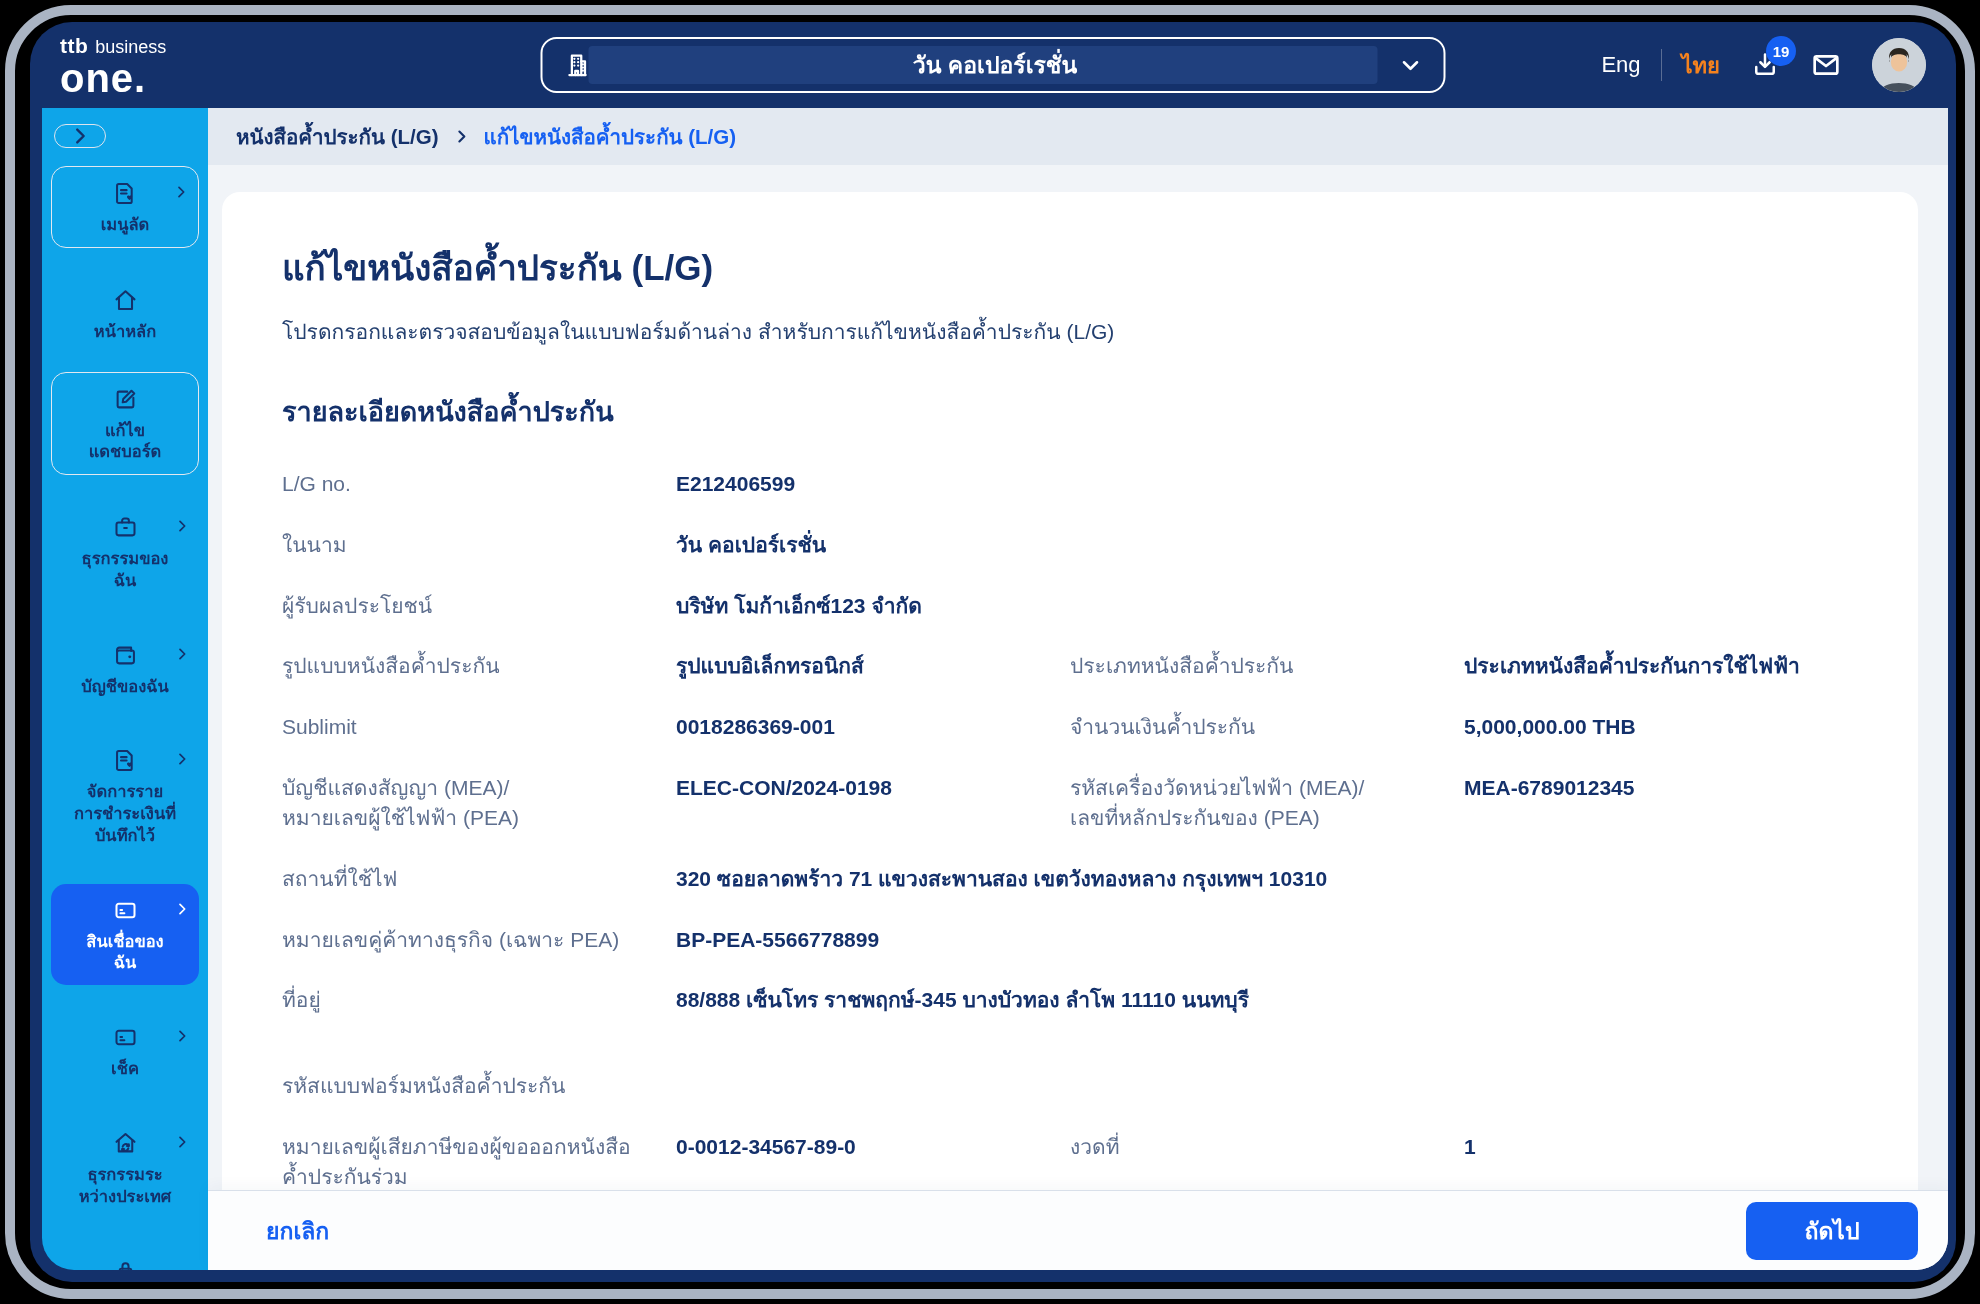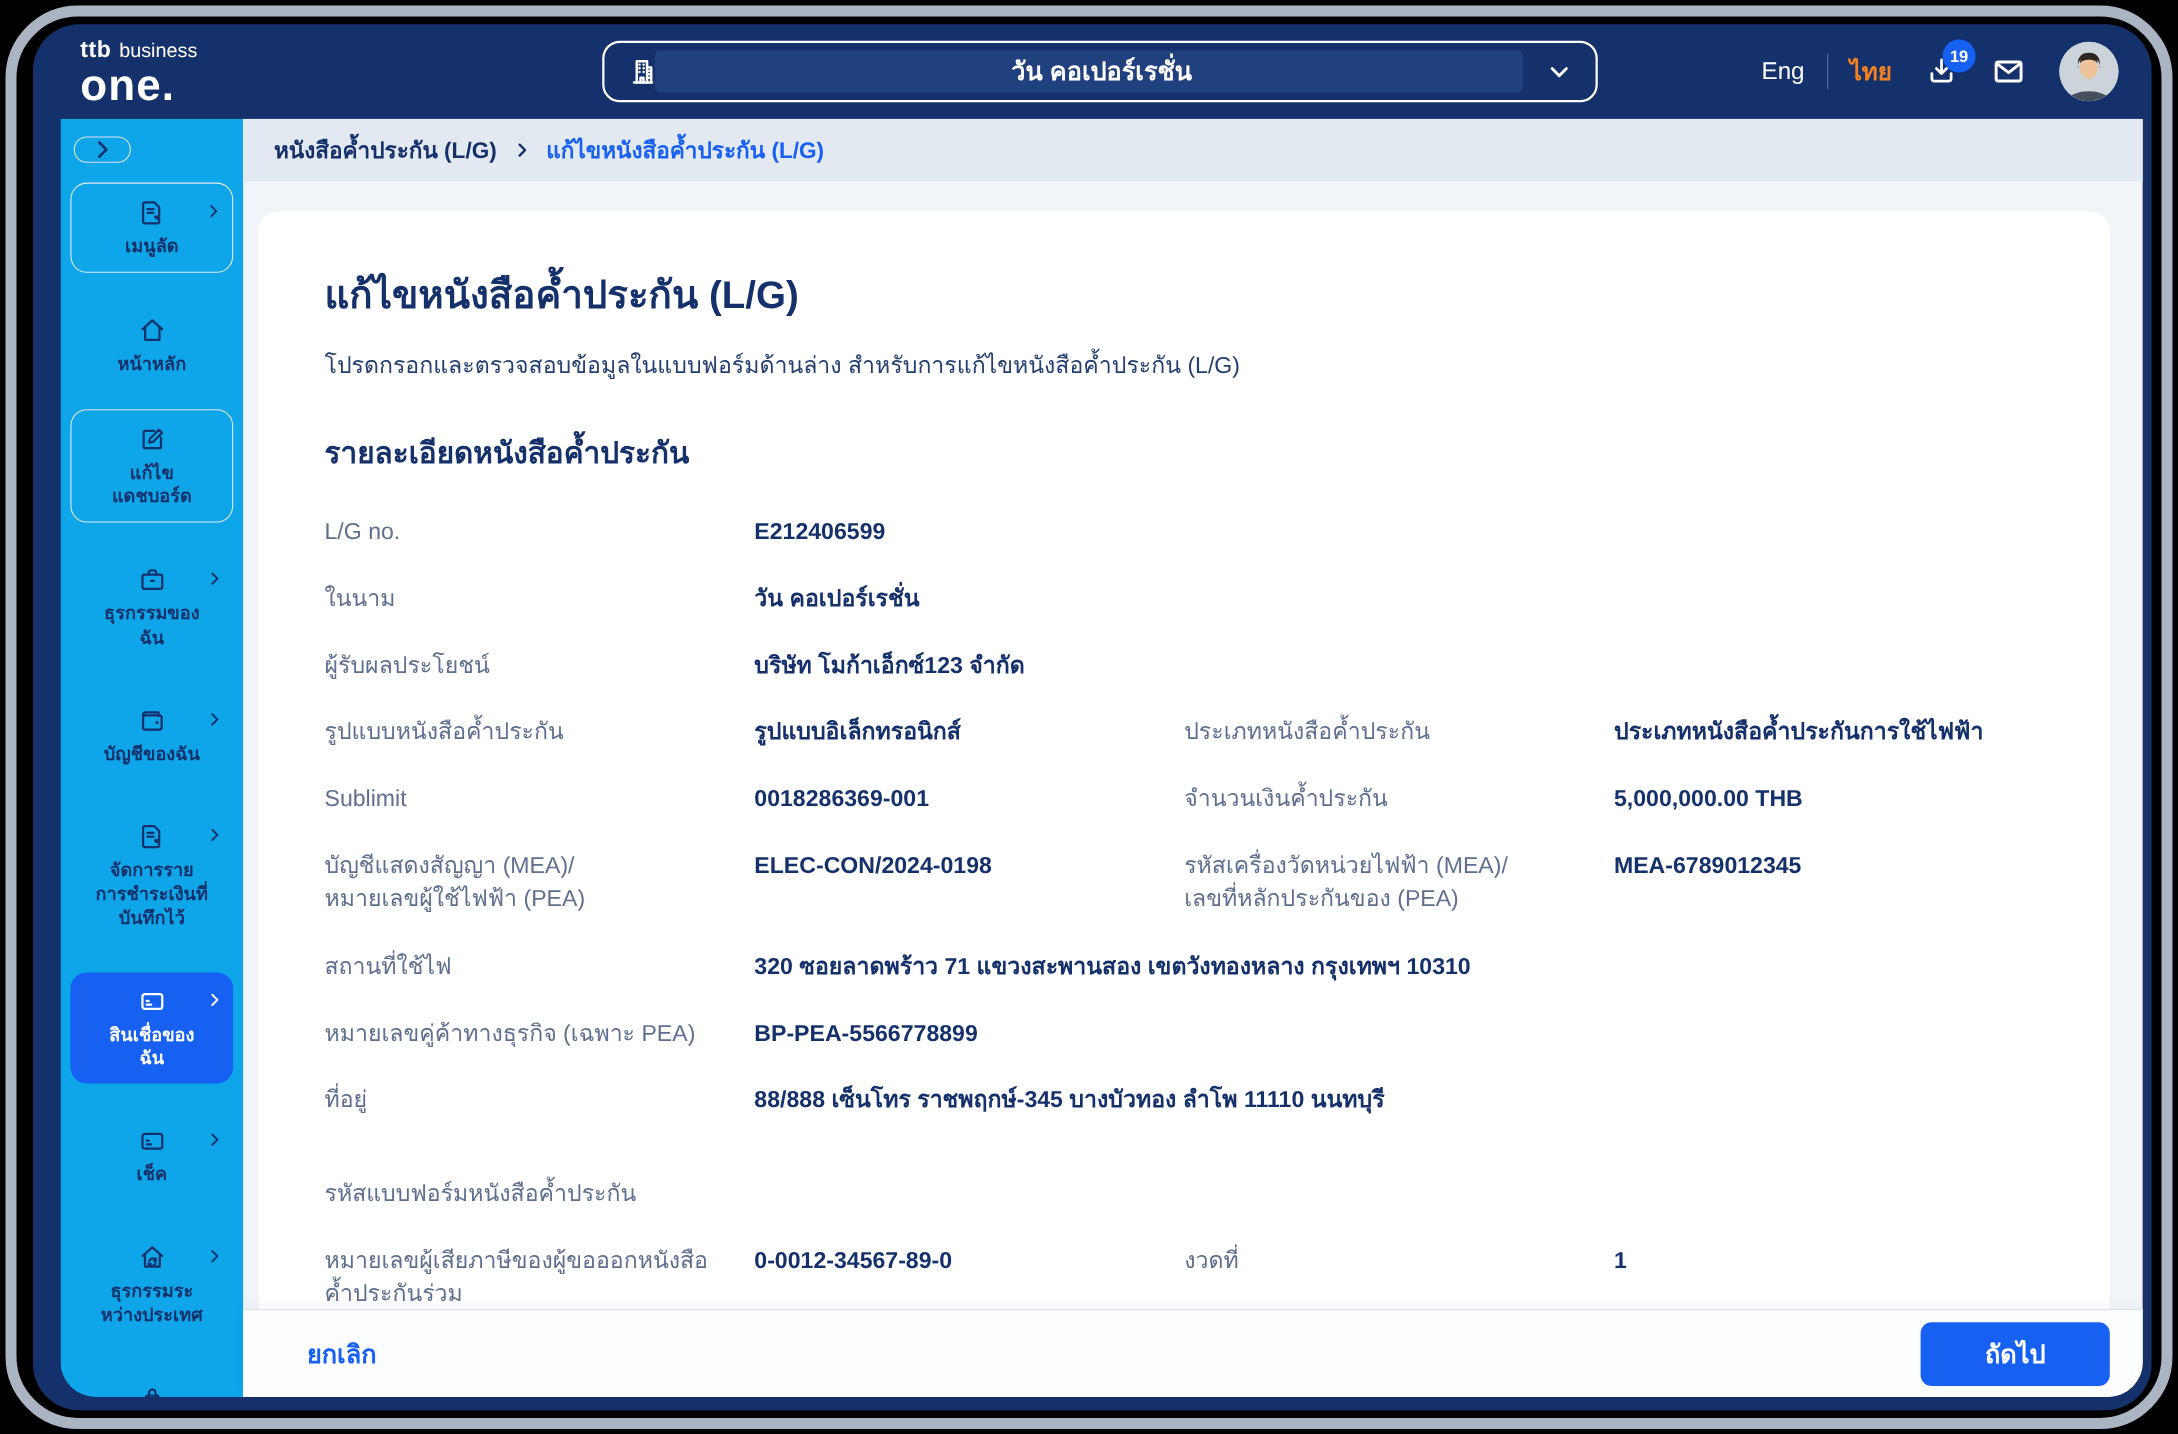--- a/index.html
+++ b/index.html
@@ -18,21 +18,21 @@
     background:#000;
     font-family:"Liberation Sans","DejaVu Sans",sans-serif;
     position:relative;
     overflow:hidden;
     color:var(--navy);
   }
   .frame-ring{position:absolute;inset:5px;border:10px solid var(--ring);border-radius:66px;}
   .app-window{
     position:absolute;left:30px;top:22px;right:24px;bottom:22px;
     background:var(--navy);border-radius:42px;overflow:hidden;
-    display:flex;flex-direction:column;padding-left:13px;
+    display:flex;flex-direction:column;
   }
   
   .header{height:86px;flex:0 0 86px;display:flex;align-items:center;padding:0 30px;position:relative;color:#fff;}
   .logo{display:flex;flex-direction:column;line-height:1;margin-top:2px;}
   .logo-top{display:flex;align-items:baseline;gap:7px;}
   .logo-ttb{font-size:21px;font-weight:800;letter-spacing:.5px;}
   .logo-business{font-size:18px;font-weight:500;text-align:right;}
   .logo-one{font-size:40px;font-weight:800;letter-spacing:1px;margin-top:2px;}
   .company-selector{
     position:absolute;left:50%;top:15px;transform:translateX(-50%);

